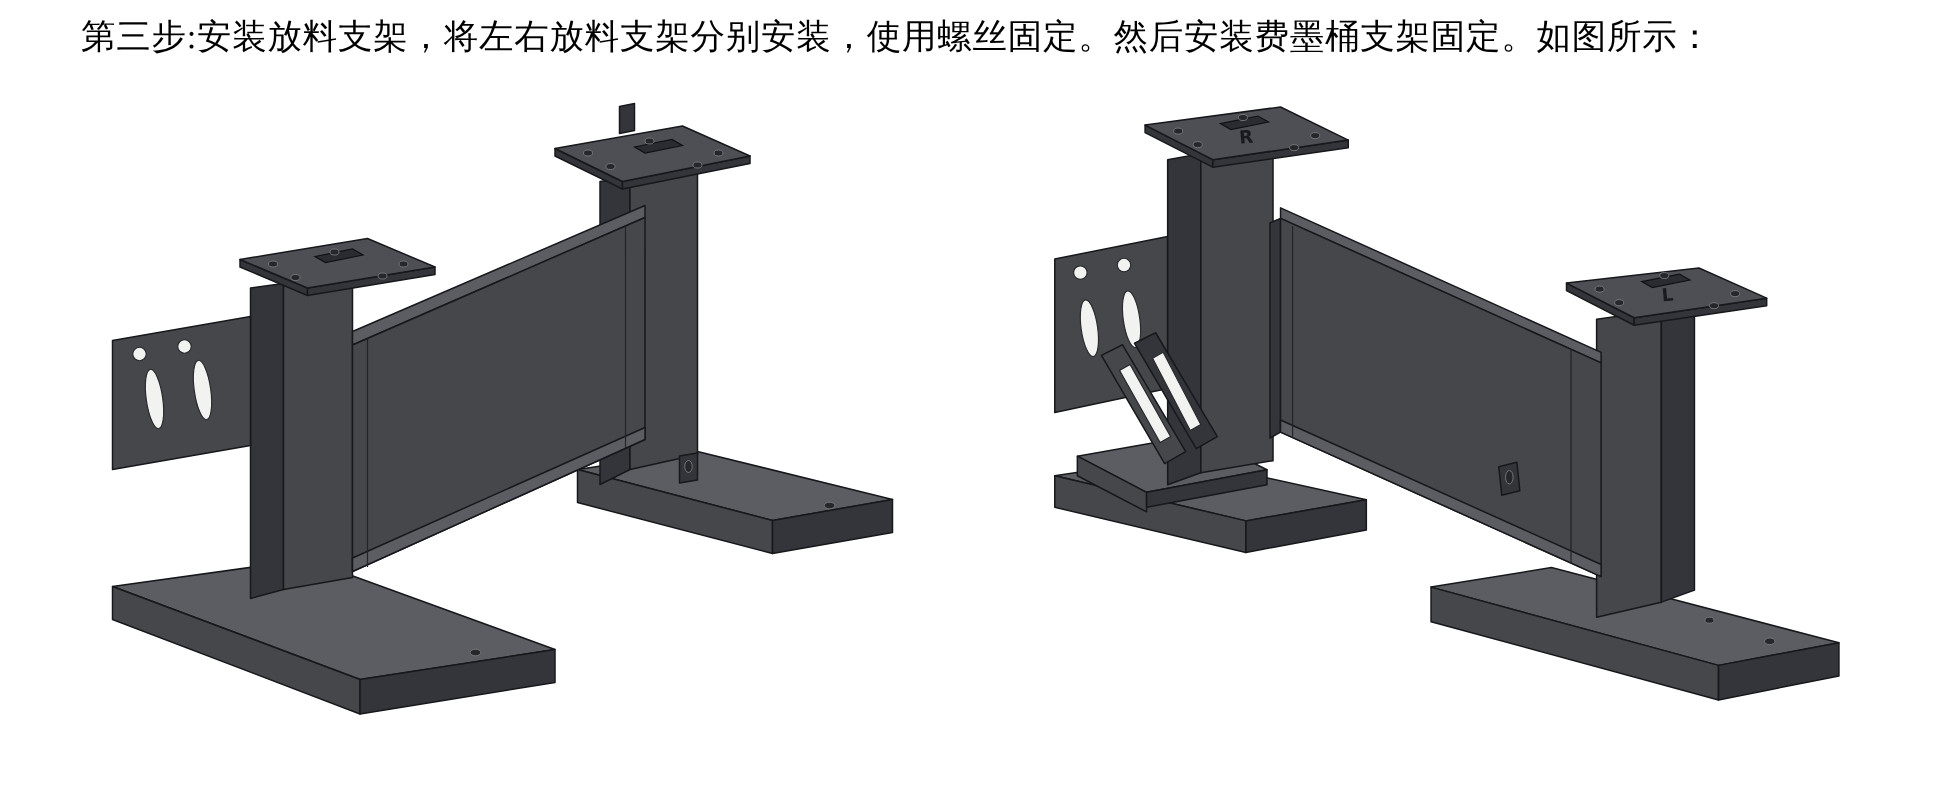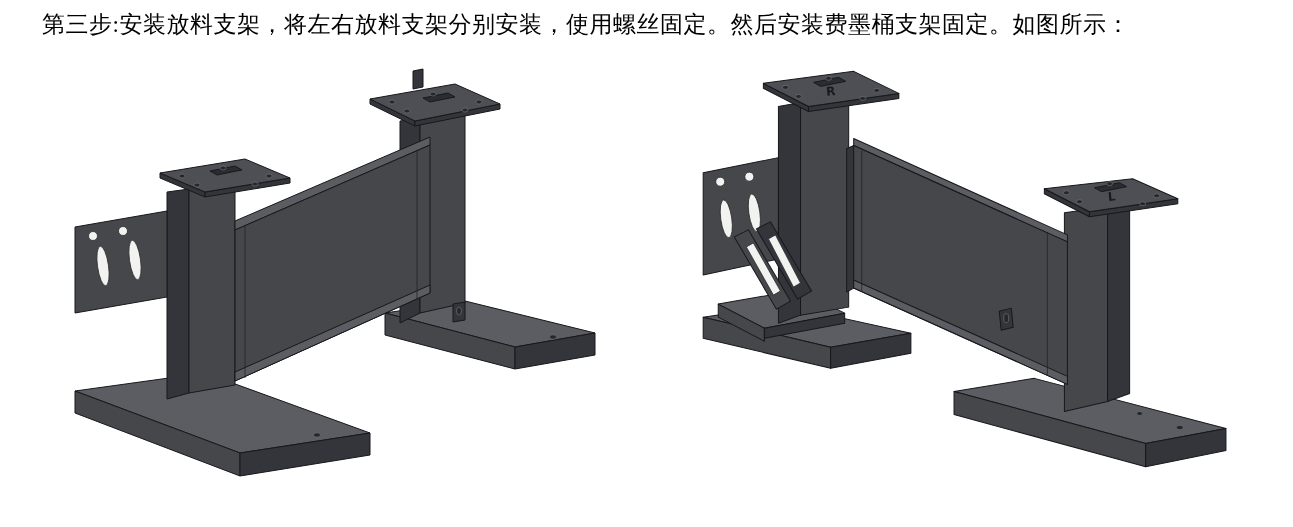--- a/index.html
+++ b/index.html
@@ -4,21 +4,21 @@
 <style>
   * { box-sizing: border-box; }
   html, body { margin: 0; padding: 0; }
   body {
     width: 1293px; height: 527px;
     background: var(--background, #ffffff);
     font-family: "Liberation Serif", "DejaVu Serif", serif;
     position: relative; overflow: hidden;
   }
   .instruction {
-    position: absolute; left: 42px; top: 10px;
+    position: absolute; left: 54px; top: 10px;
     font-size: 23px; line-height: 1.3; color: #000;
     white-space: nowrap; letter-spacing: 0.5px;
   }
   .fig { position: absolute; top: 60px; }
   .fig-left  { left: 55px;  width: 555px; height: 420px; }
   .fig-right { left: 648px; width: 592px; height: 420px; }
   svg { display: block; }
 
   .f-front { fill: var(--metal-front, #46474b); stroke: var(--edge, #17181b); stroke-width: 1; stroke-linejoin: round; }
   .f-side  { fill: var(--metal-side,  #34353a); stroke: var(--edge, #17181b); stroke-width: 1; stroke-linejoin: round; }

